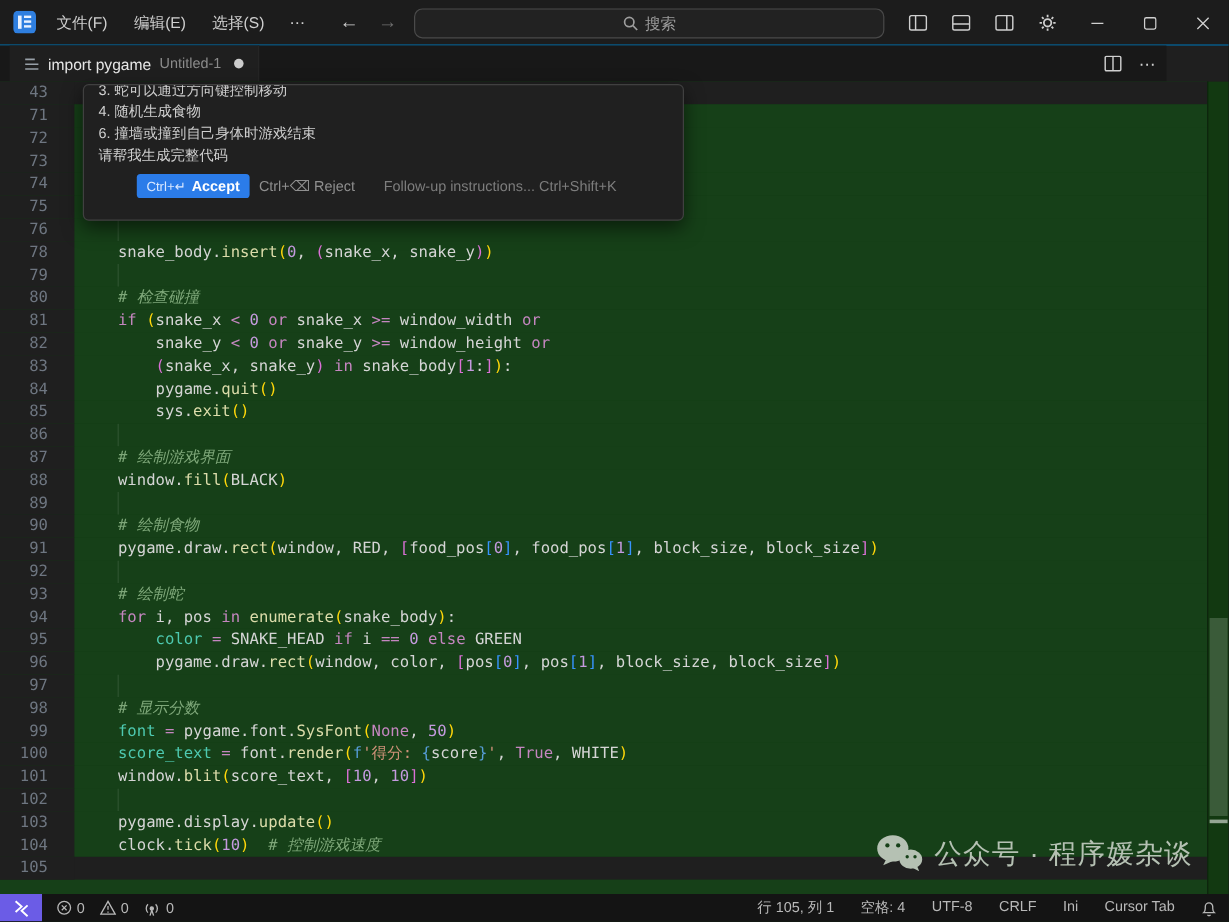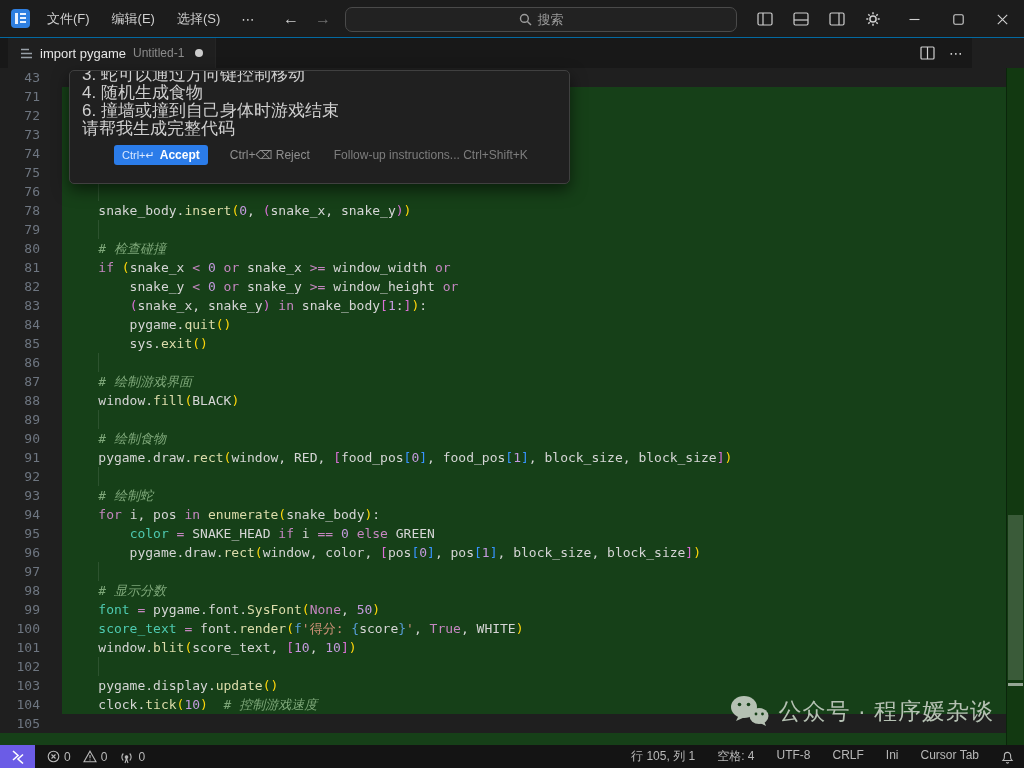--- a/index.html
+++ b/index.html
@@ -40,26 +40,26 @@
   .tok.n{color:#c49ade}.tok.s{color:#ce9178}.tok.t{color:#4ec9b0}
   .tok.b1{color:#ffd70a}.tok.b2{color:#da70d6}.tok.b3{color:#3794ff}.tok.fb{color:#569cd6}
   
   #scroll-strip{position:absolute;top:68px;right:0;width:18px;height:677px;background:#123911;border-left:1px solid rgba(0,0,0,0.35);box-sizing:border-box;}
   #scroll-thumb{position:absolute;left:1px;right:1px;top:447px;height:165px;background:rgba(200,215,200,0.22);}
   #scroll-marker{position:absolute;left:1px;right:1px;top:615px;height:3px;background:rgba(220,224,220,0.65);}
   
   #ai-overlay{position:absolute;left:69px;top:70px;width:501px;height:114px;background:#202020;border:1px solid #404040;border-radius:5px;
     box-shadow:0 6px 16px rgba(0,0,0,0.55);box-sizing:border-box;overflow:hidden;padding:0 12px;z-index:6;}
   #prompt-lines{margin-top:-5px;}
-  .ov-line{font-size:17px;line-height:18px;color:#cfcfcf;white-space:nowrap;}
+  .ov-line{font-size:12px;line-height:18px;color:#cfcfcf;white-space:nowrap;}
   #ov-actions{display:flex;align-items:center;margin-top:7px;padding-left:32px;}
   #accept-btn{background:#2b7ce9;border-radius:3px;height:20px;padding:0 8px;display:flex;align-items:center;gap:5px;color:#fff;}
   .accept-shortcut{font-size:11px;color:#d9e8ff;}
   .accept-label{font-size:12px;font-weight:bold;}
-  #reject-btn{margin-left:22px;color:#8f8f8f;font-size:12px;}
+  #reject-btn{margin-left:8px;color:#8f8f8f;font-size:12px;}
   #followup{margin-left:24px;color:#7d7d7d;font-size:12px;}
   
   #watermark{position:absolute;right:30px;top:694px;display:flex;align-items:center;gap:10px;color:#b5c1b3;z-index:3;}
   #watermark .wm-text{font-size:23px;letter-spacing:1px;}
   
   #statusbar{position:absolute;left:0;top:745px;width:1024px;height:23px;background:#141414;display:flex;align-items:center;font-size:12px;color:#b8b8b8;}
   #remote-btn{width:35px;height:23px;background:#6b5ce6;display:flex;align-items:center;justify-content:center;}
   .sb-group{display:flex;align-items:center;gap:4px;margin-left:12px;}
   #sb-right{margin-left:auto;display:flex;align-items:center;gap:22px;padding-right:10px;}
   .sb-item{white-space:nowrap;}

